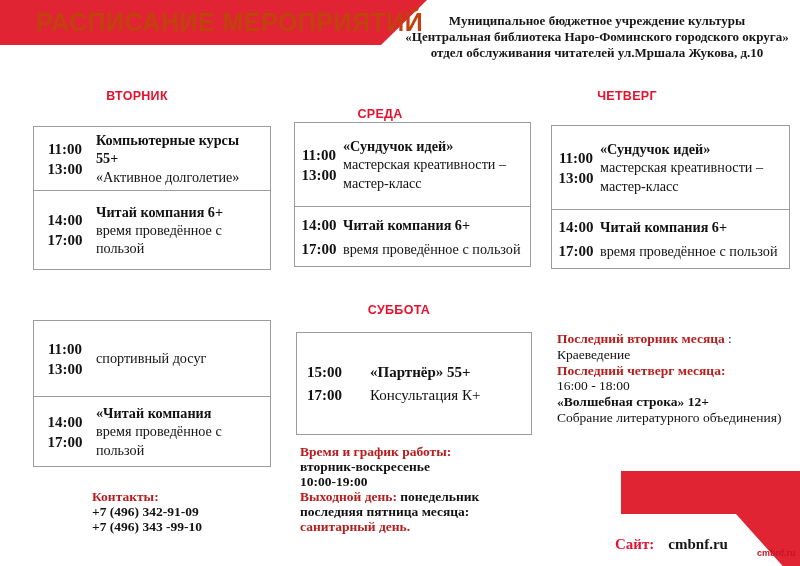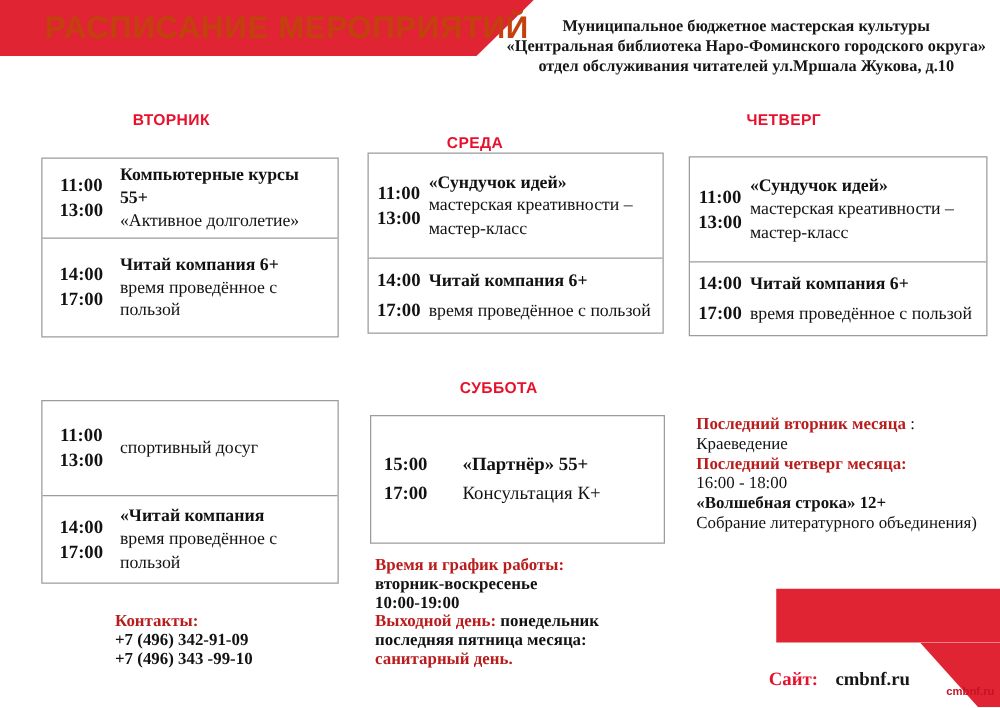--- a/index.html
+++ b/index.html
@@ -85,21 +85,21 @@
 </style>
 </head>
 <body>
 
 <div class="poster">
 
   <div class="banner"></div>
   <div class="banner-title">РАСПИСАНИЕ МЕРОПРИЯТИЙ</div>
 
   <div class="org">
-    <div>Муниципальное бюджетное мастерская культуры</div>
+    <div>Муниципальное бюджетное учреждение культуры</div>
     <div>«Центральная библиотека Наро-Фоминского городского округа»</div>
     <div>отдел обслуживания читателей ул.Мршала Жукова, д.10</div>
   </div>
 
   <div class="day-label" style="left:77px;top:89px;">ВТОРНИК</div>
   <div class="day-label" style="left:320px;top:107px;text-align:center;">СРЕДА</div>
   <div class="day-label" style="left:567px;top:89px;">ЧЕТВЕРГ</div>
   <div class="day-label" style="left:75px;top:296px;margin-top:40px;">ПЯТНИЦА</div>
   <div class="day-label" style="left:339px;top:303px;">СУББОТА</div>
 

